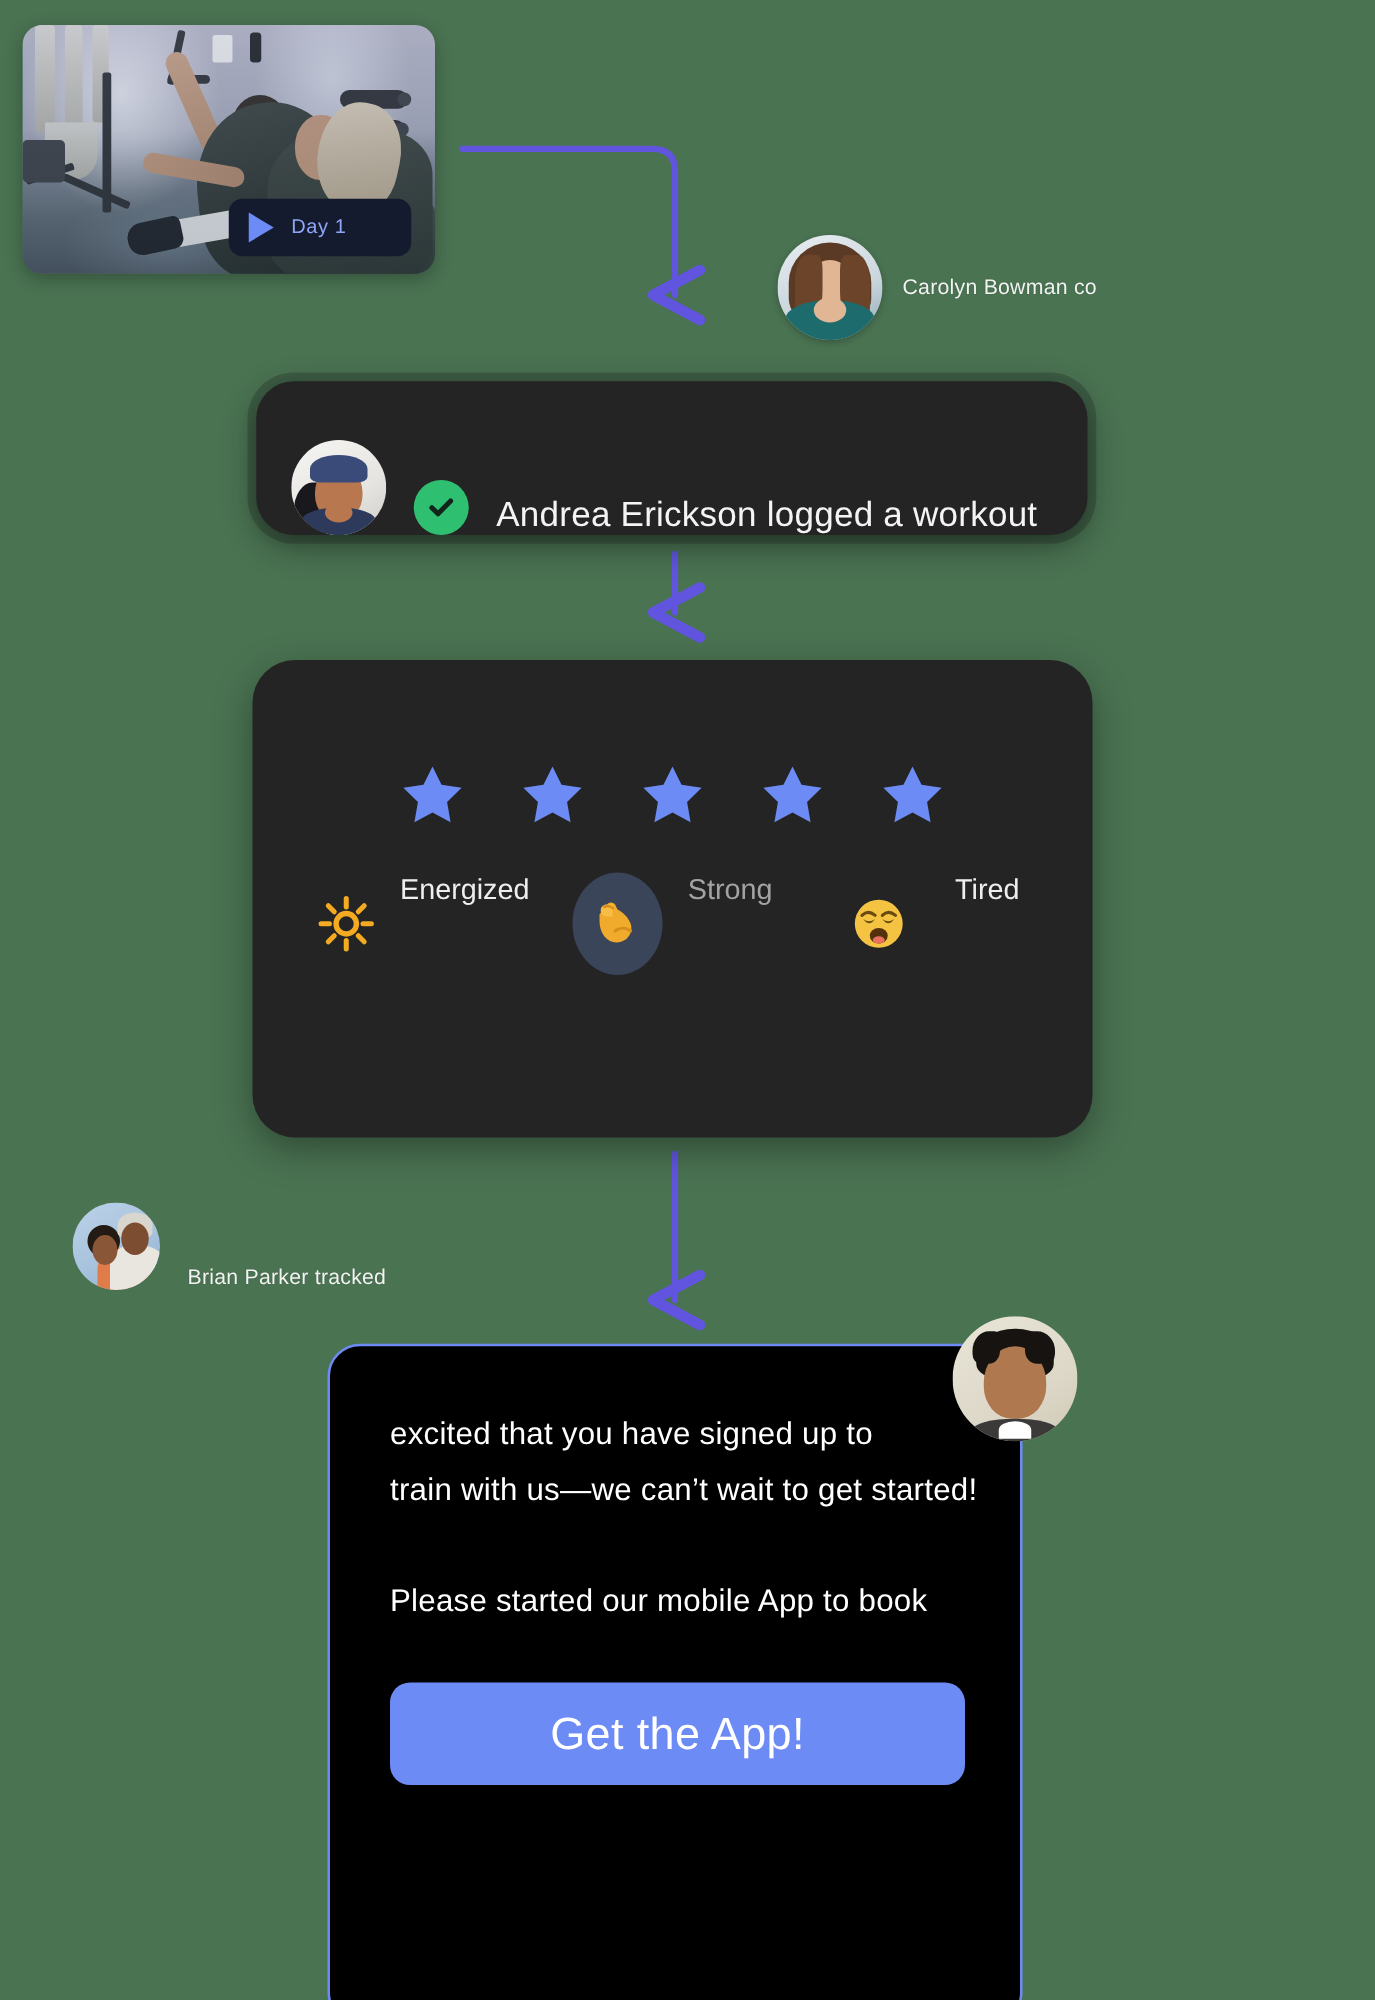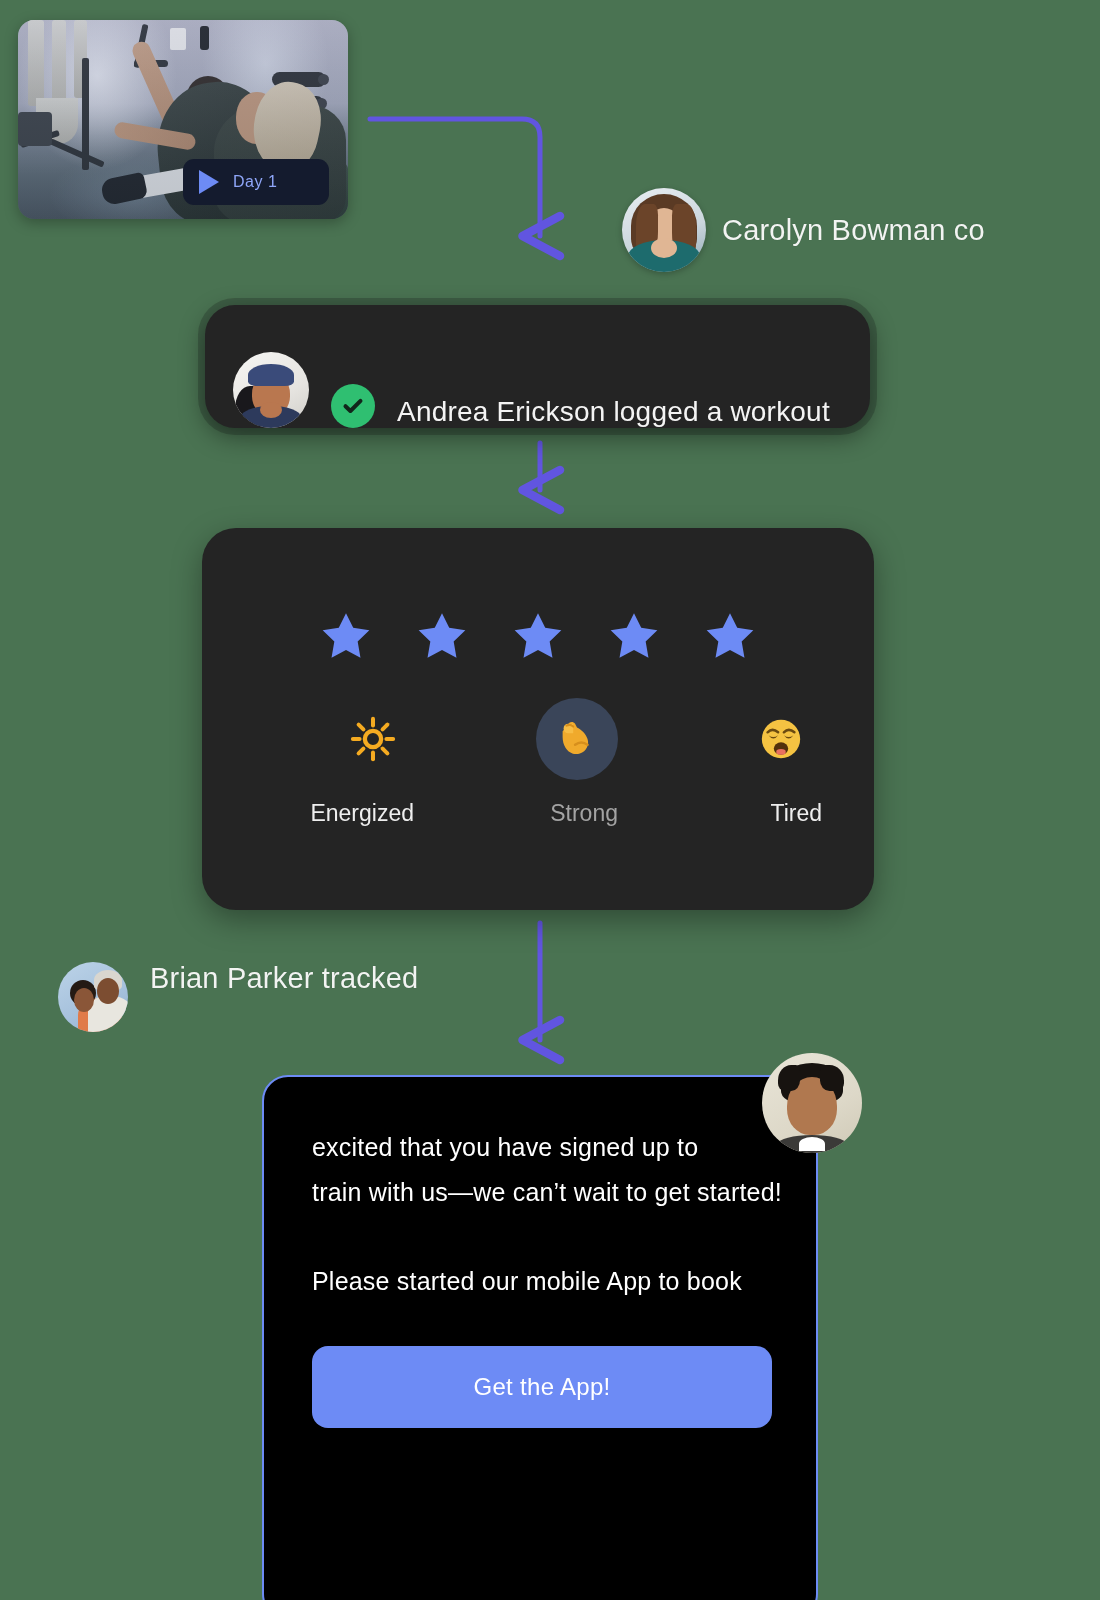--- a/index.html
+++ b/index.html
@@ -214,34 +214,34 @@
   .carolyn-row {
     position: absolute;
     left: 622px;
     top: 188px;
     display: flex;
     align-items: center;
     gap: 16px;
   }
   .carolyn-av { width: 84px; height: 84px; box-shadow: 0 2px 6px rgba(0,0,0,.25); }
   .ghost-label {
-    font-size: 29px;
+    font-size: 17px;
     color: #f2f4f2;
     white-space: nowrap;
     text-shadow: 0 0 1px rgba(0,0,0,.25);
     letter-spacing: .2px;
   }
 
   
   .brian-row {
     position: absolute;
     left: 58px;
     top: 962px;
     display: flex;
-    align-items: flex-start;
+    align-items: flex-end;
     gap: 22px;
   }
   .brian-av { width: 70px; height: 70px; }
 
   
   .notif-card {
     position: absolute;
     left: 205px;
     top: 305px;
     width: 665px;
@@ -301,22 +301,21 @@
   .moods {
     display: flex;
     justify-content: space-between;
     padding: 0 52px;
     margin-top: 34px;
     box-sizing: border-box;
   }
   .mood {
     width: 160px;
     display: flex;
-    flex-direction: column;
-    align-items: flex-end;
+    align-items: flex-start;
     gap: 20px;
   }
   .mood-ico-wrap {
     width: 82px; height: 82px;
     border-radius: 50%;
     display:flex; align-items:center; justify-content:center;
     font-size: 44px;
     line-height: 1;
   }
   .mood.selected .mood-ico-wrap { background: #3a4559; }
@@ -348,21 +347,21 @@
   }
   .chat-gap { height: 44px; }
   .get-app-btn {
     margin-top: 42px;
     width: 460px;
     height: 82px;
     background: #6d8bf5;
     border: none;
     border-radius: 16px;
     color: #ffffff;
-    font-size: 24px;
+    font-size: 36px;
     font-family: "Liberation Sans", sans-serif;
     letter-spacing: .3px;
     cursor: pointer;
   }
   .chat-av {
     position: absolute;
     left: 762px;
     top: 1053px;
     width: 100px;
     height: 100px;

